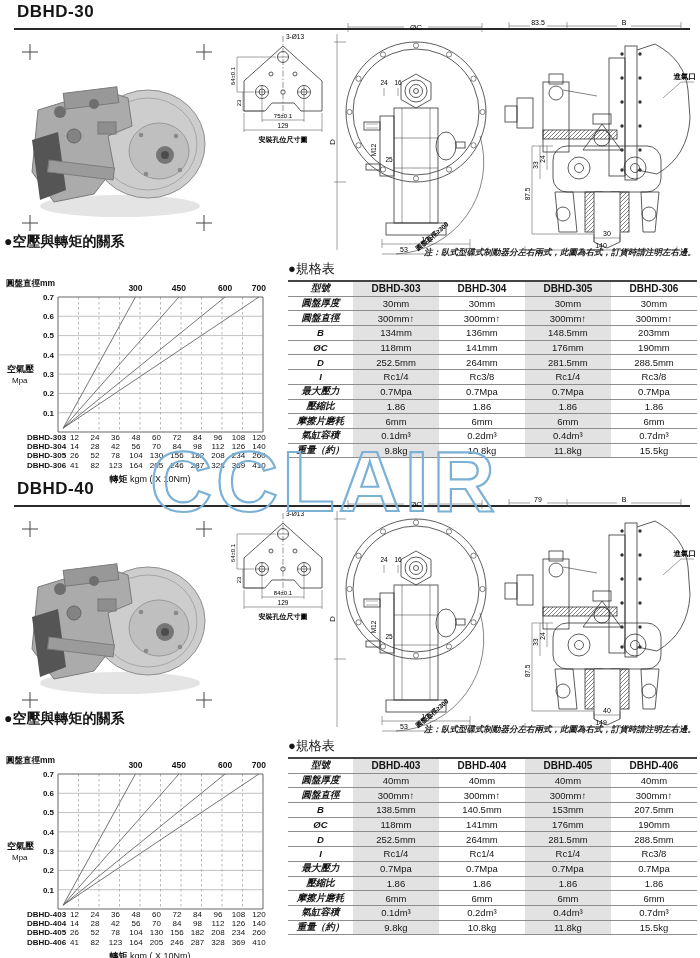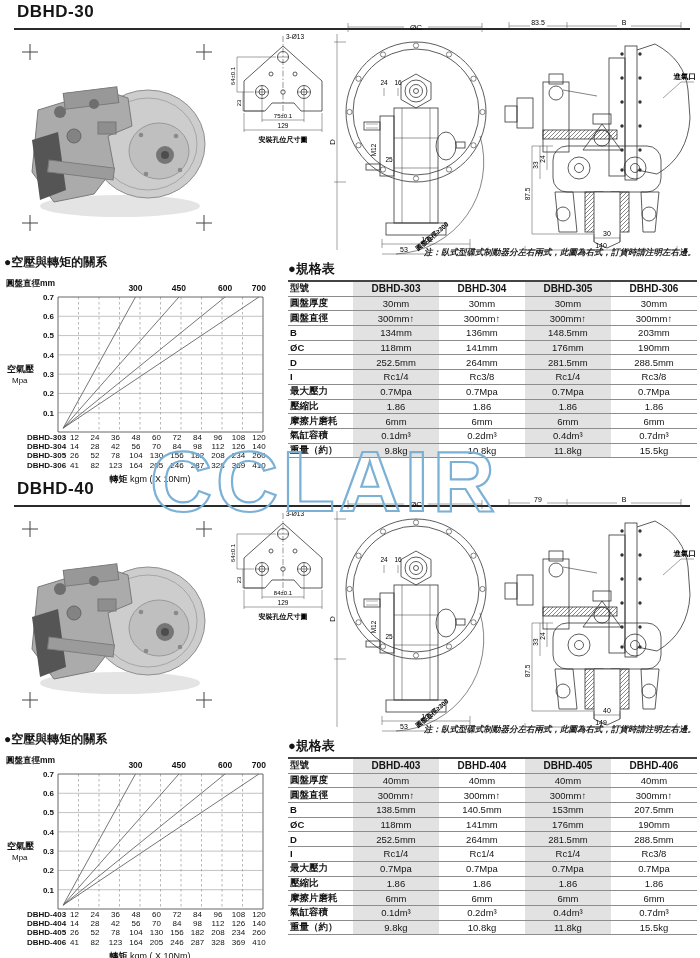--- a/index.html
+++ b/index.html
@@ -6,28 +6,28 @@
   body{width:700px;height:958px;position:relative;background:#fff;color:#151515;
        font-family:"Liberation Sans","DejaVu Sans",sans-serif;overflow:hidden;}
   .section{position:absolute;left:0;width:600px;height:477px;padding-left:44px;}
   .sec-title{position:absolute;left:17px;top:2px;font-size:17px;font-weight:bold;letter-spacing:.5px;}
   .rule{position:absolute;left:14px;top:28px;width:676px;border-top:2px solid #2a2a2a;}
   .photo-svg{position:absolute;left:8px;top:40px;}
   .mount-svg{position:absolute;left:226px;top:30px;}
   .front-svg{position:absolute;left:330px;top:18px;}
   .side-svg{position:absolute;left:497px;top:18px;}
   .note{position:absolute;left:392px;top:247px;width:304px;font-size:8.5px;font-weight:bold;color:#222;text-align:right;white-space:nowrap;font-style:italic;}
-  .chart-head{position:absolute;left:4px;top:254px;font-size:12px;font-weight:bold;}
-  .table-head{position:absolute;left:288px;top:260px;font-size:13px;font-weight:bold;}
+  .chart-head{position:absolute;left:4px;top:233px;font-size:14px;font-weight:bold;}
+  .table-head{position:absolute;left:288px;top:260px;font-size:13px;font-weight:normal;}
   .chart-wrap{position:absolute;left:0px;top:276px;width:280px;height:212px;}
   svg text{font-family:"Liberation Sans","DejaVu Sans",sans-serif;}
   .spec-table{position:absolute;left:288px;top:280px;width:409px;border-collapse:collapse;
               border-top:2px solid #444;}
   .spec-table td{font-size:9.5px;height:13.7px;padding:0 2px;border-bottom:1px solid #8d8d8d;vertical-align:middle;}
-  .spec-table td.lab{font-weight:bold;text-align:left;width:64px;}
+  .spec-table td.lab{font-weight:bold;text-align:center;width:64px;font-style:italic;}
   .spec-table td.val{text-align:center;width:86px;}
   .spec-table td.model{font-weight:bold;font-size:10px;}
   .spec-table td.g{background:#e2e2e2;}
   .watermark{position:absolute;left:150px;top:438px;font-size:86px;font-weight:bold;letter-spacing:4px;
              color:rgba(255,255,255,0);-webkit-text-stroke:2.2px #7cb1d6;z-index:6;pointer-events:none;line-height:1;text-align:right;}
 </style>
 </head>
 <body>
 
 <div id="root">

